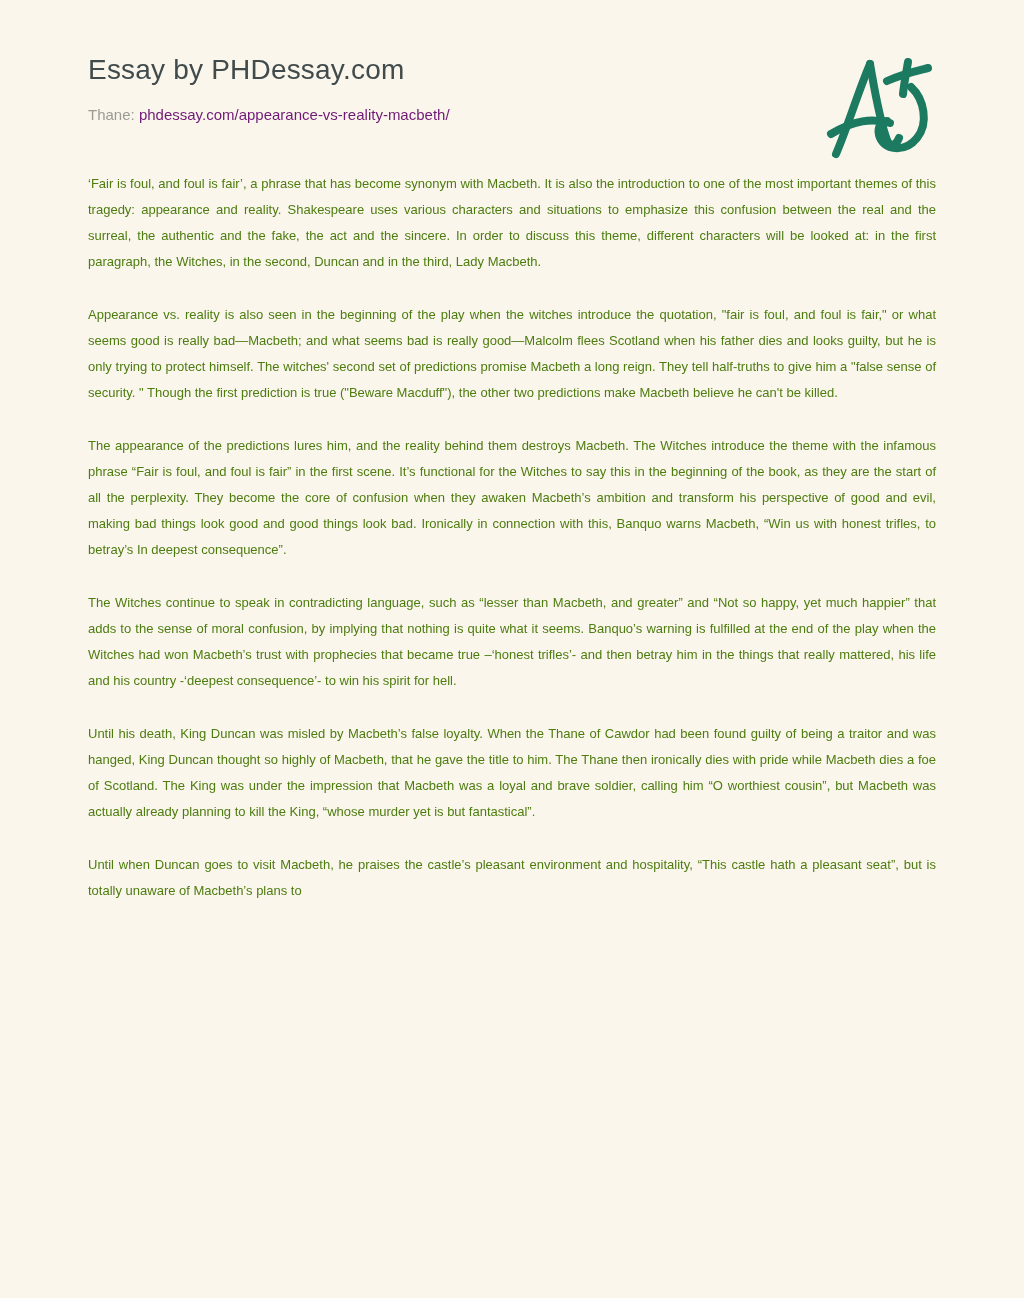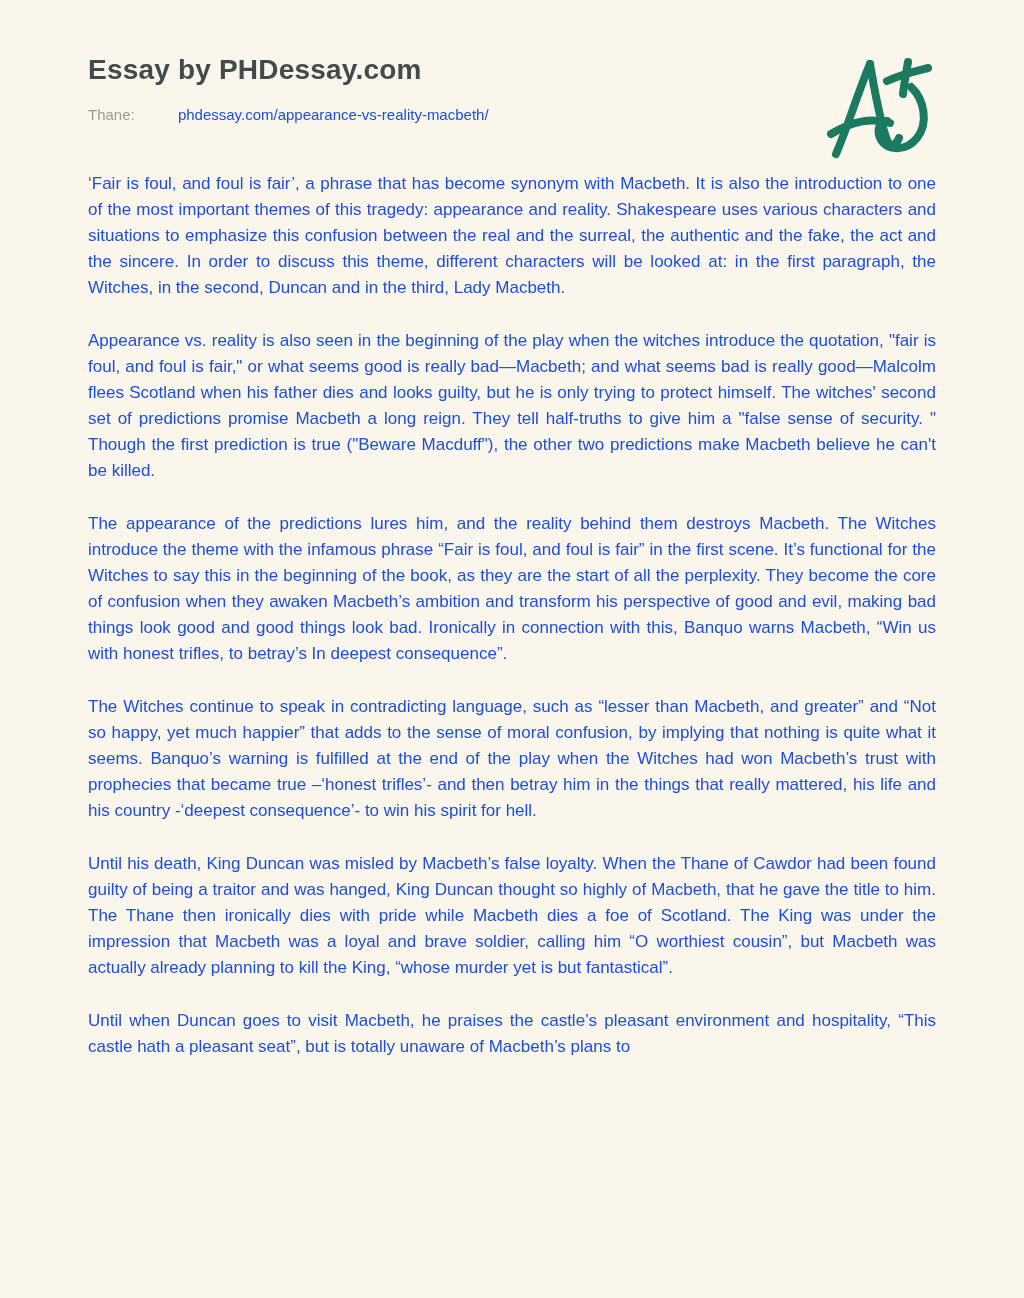--- a/index.html
+++ b/index.html
@@ -17,35 +17,34 @@
   }
   .content {
     position: relative;
     width: 848px;
     margin: 0 auto;
     padding-top: 54px;
   }
   .header-title {
     margin: 0;
     font-size: 28px;
-    font-weight: 700;
+    font-weight: 400;
     letter-spacing: 0.2px;
     color: #414B4B;
   }
   .source-row {
     margin-top: 20px;
     font-size: 15px;
     color: #9B9B94;
   }
   .source-link {
-    color: #1d4ed8;
+    color: #701a75;
     text-decoration: none;
     font-weight: 500;
     cursor: pointer;
-    margin-left: 39px;
   }
   .logo {
     position: absolute;
     top: 50px;
     right: 88px;
     width: 112px;
     height: 122px;
   }
   .logo svg {
     width: 100%;
@@ -56,24 +55,24 @@
     font-size: 31px;
     font-weight: 700;
     color: #20242C;
     letter-spacing: 0.2px;
   }
   .essay-body {
     margin-top: 48px;
   }
   .essay-body p {
     margin: 8px 0 27px 0;
-    font-size: 17px;
+    font-size: 13px;
     line-height: 26px;
     text-align: justify;
-    color: #1d4ed8;
+    color: #4d7c0f;
   }
 </style>
 </head>
 <body>
 
 <div class="page">
 
   <div class="logo">
     <span>
       <svg viewBox="0 0 112 122" fill="none" xmlns="http://www.w3.org/2000/svg">

